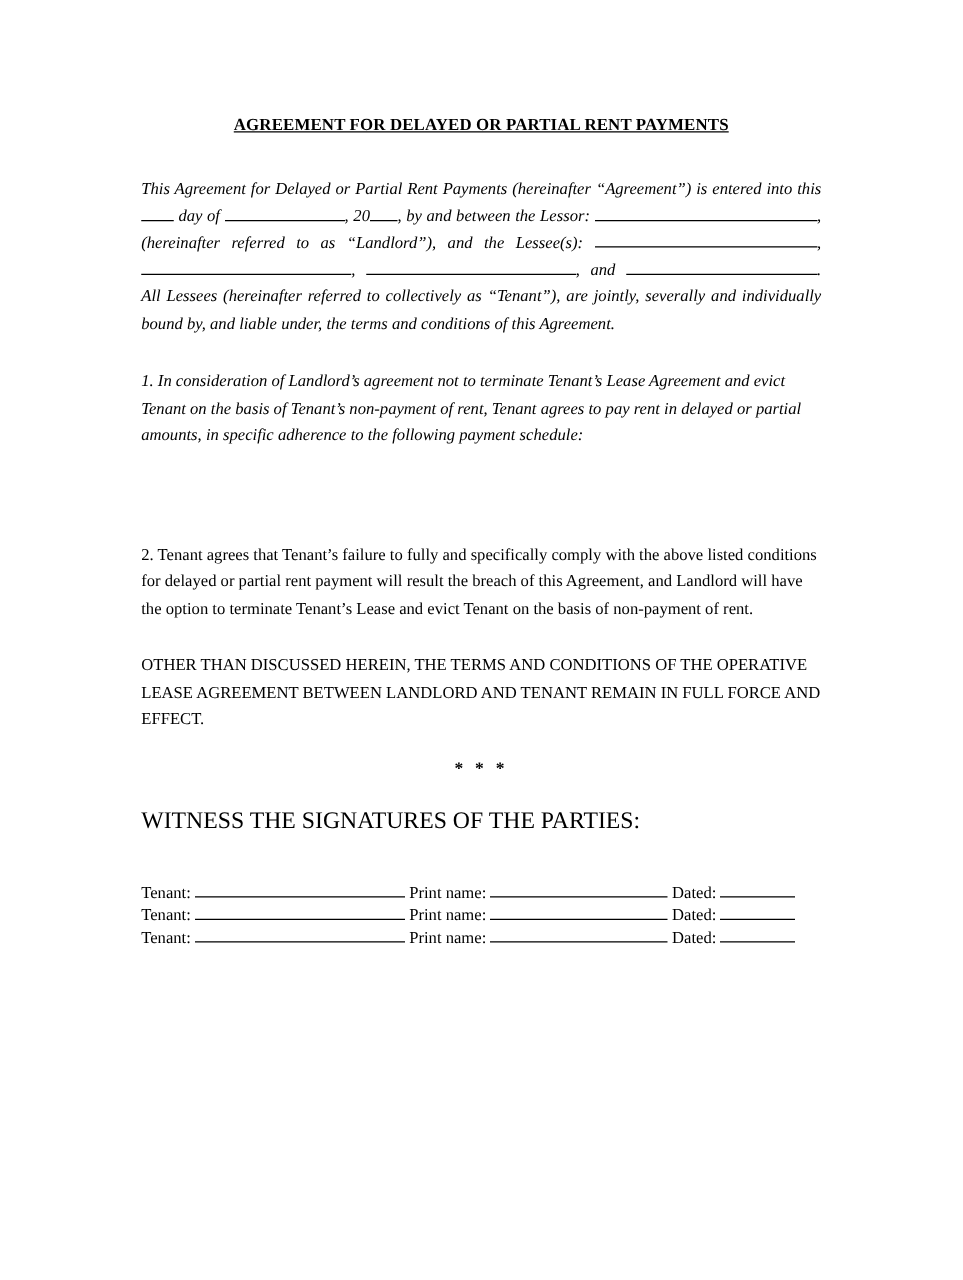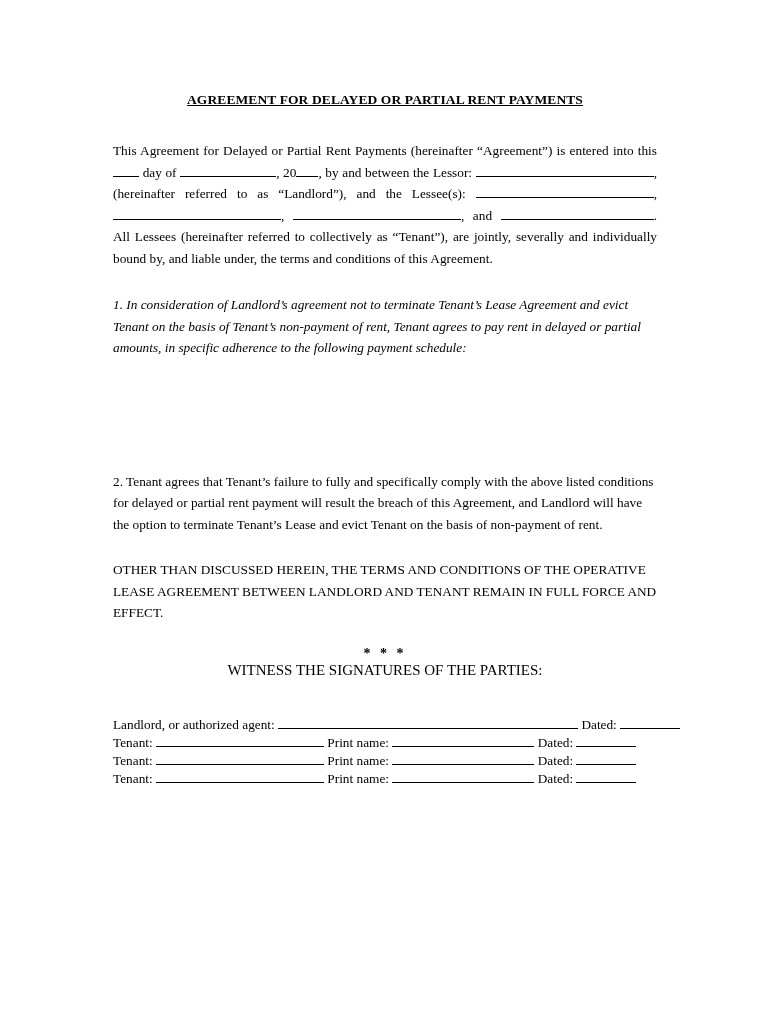--- a/index.html
+++ b/index.html
@@ -28,47 +28,48 @@
     letter-spacing: 0.1px;
     margin: 14px 0 0 0;
   }
   .para {
     font-size: 13.3px;
     line-height: 1.62;
     margin: 0;
   }
   .justified {
     text-align: justify;
+    font-style: italic;
   }
   .blk-intro {
     margin-top: 32px;
   }
   .blk-consideration {
     margin-top: 27px;
   }
   .blk-clause1 {
     margin-top: 25px;
     font-style: italic;
   }
   .blk-clause2 {
-    margin-top: 112px;
+    margin-top: 74px;
   }
   .blk-other {
     margin-top: 24px;
   }
   .stars {
     text-align: center;
     font-size: 14px;
     letter-spacing: 3px;
     margin-top: 22px;
     font-weight: bold;
   }
   .witness {
-    text-align: center;
-    font-size: 15px;
+    font-size: 19px;
+    margin-top: 22px;
   }
   .sig-block {
     margin-top: 36px;
   }
   .sig-row {
     font-size: 13.3px;
     margin-bottom: 0;
     white-space: nowrap;
   }
   .sig-row + .sig-row {
@@ -119,26 +120,20 @@
   <p class="para blk-clause2">2.  Tenant agrees that Tenant’s failure to fully and specifically comply with the above listed conditions for delayed or partial rent payment will result the breach of this Agreement, and Landlord will have the option to terminate Tenant’s Lease and evict Tenant on the basis of non-payment of rent.</p>
 
   <p class="para blk-other">OTHER THAN DISCUSSED HEREIN, THE TERMS AND CONDITIONS OF THE OPERATIVE LEASE AGREEMENT BETWEEN LANDLORD AND TENANT REMAIN IN FULL FORCE AND EFFECT.</p>
 
   <div class="stars">* * *</div>
 
   <div class="witness">WITNESS THE SIGNATURES OF THE PARTIES:</div>
 
   <div class="sig-block">
 
-    <div class="sig-row">
-      <span>Landlord, or authorized agent:</span>
-      <span class="ul u-landlordsig"></span>
-      <span>Dated:</span>
-      <span class="ul u-dated"></span>
-    </div>
 
     <div class="sig-row">
       <span>Tenant:</span>
       <span class="ul u-tenant"></span>
       <span>Print name:</span>
       <span class="ul u-print"></span>
       <span>Dated:</span>
       <span class="ul u-dated"></span>
     </div>
 

